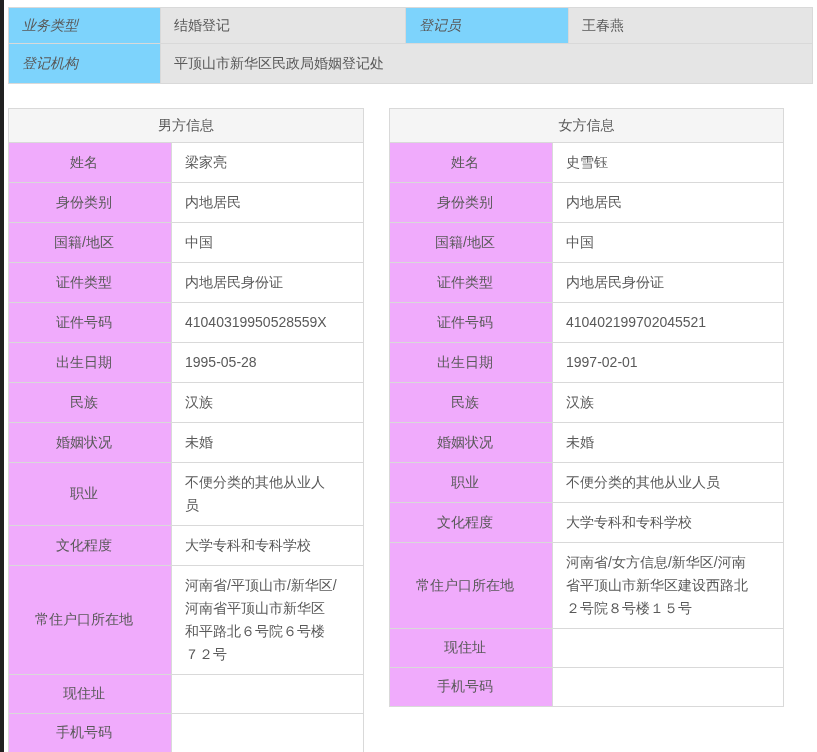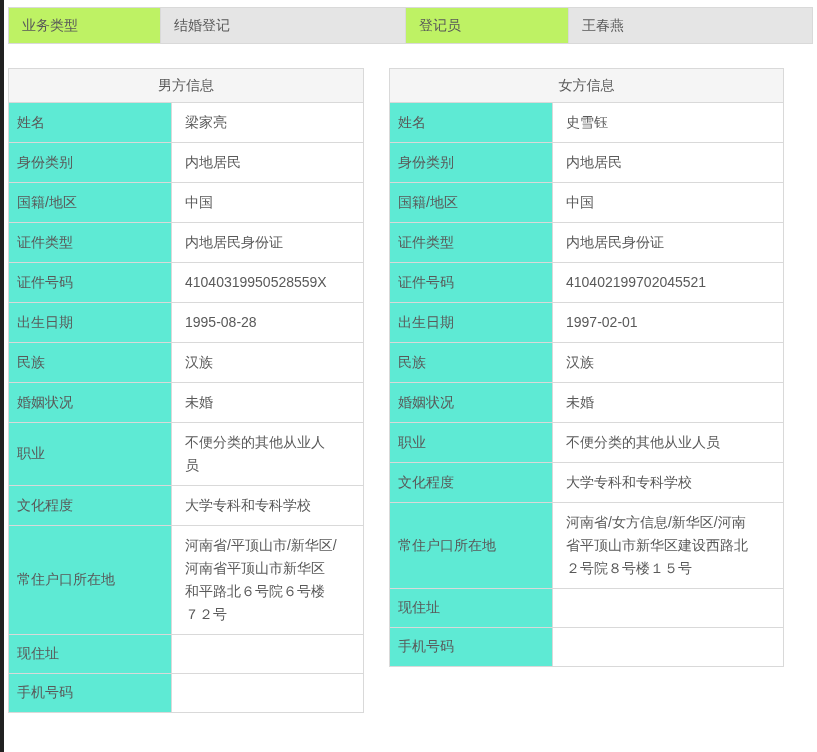--- a/index.html
+++ b/index.html
@@ -31,41 +31,41 @@
     font-size: 14px;
     color: #595959;
     overflow-wrap: break-word;
     word-break: break-all;
   }
   
   .summary { width: 804px; }
   .summary td { padding: 0 13px; }
   .summary tr.r1 td { height: 36px; }
   .summary tr td { height: 40px; }
-  .summary .lbl { background: #bef264; text-align: left; }
+  .summary .lbl { background: #7dd3fc; text-align: left; font-style: italic; }
   .summary .val { background: #e5e5e5; text-align: left; }
   
   .persons {
     margin-top: 24px;
     display: flex;
     gap: 15px;
     align-items: flex-start;
   }
   .person { background: #ffffff; }
   .person.male { width: 356px; }
   .person.female { width: 395px; margin-left: 10px; }
   .person .title {
     background: #f5f5f5;
     text-align: center;
     height: 34px;
     padding: 0 8px;
   }
   .person .plbl {
-    background: #5eead4;
-    text-align: left;
+    background: #f0abfc;
+    text-align: center;
     padding: 0 20px 0 8px;
     height: 39px;
   }
   .person .pval {
     background: #ffffff;
     text-align: left;
     padding: 8px 25px 8px 13px;
     line-height: 23px;
   }
   .person col.c-label { width: 163px; }
@@ -84,20 +84,24 @@
         <col style="width:163px">
         <col style="width:244px">
     </colgroup>
     <tbody>
       <tr class="r1">
         <td class="lbl">业务类型</td>
         <td class="val">结婚登记</td>
         <td class="lbl">登记员</td>
         <td class="val">王春燕</td>
       </tr>
+      <tr>
+        <td class="lbl">登记机构</td>
+        <td class="val" colspan="3">平顶山市新华区民政局婚姻登记处</td>
+      </tr>
     </tbody>
   </table>
 
   <div class="persons">
 
     <table class="person male">
       <colgroup>
           <col class="c-label">
           <col>
         </colgroup>
@@ -120,21 +124,21 @@
         <tr>
             <td class="plbl">证件类型</td>
             <td class="pval">内地居民身份证</td>
           </tr>
         <tr>
             <td class="plbl">证件号码</td>
             <td class="pval">41040319950528559X</td>
           </tr>
         <tr>
             <td class="plbl">出生日期</td>
-            <td class="pval">1995-08-28</td>
+            <td class="pval">1995-05-28</td>
           </tr>
         <tr>
             <td class="plbl">民族</td>
             <td class="pval">汉族</td>
           </tr>
         <tr>
             <td class="plbl">婚姻状况</td>
             <td class="pval">未婚</td>
           </tr>
         <tr>

